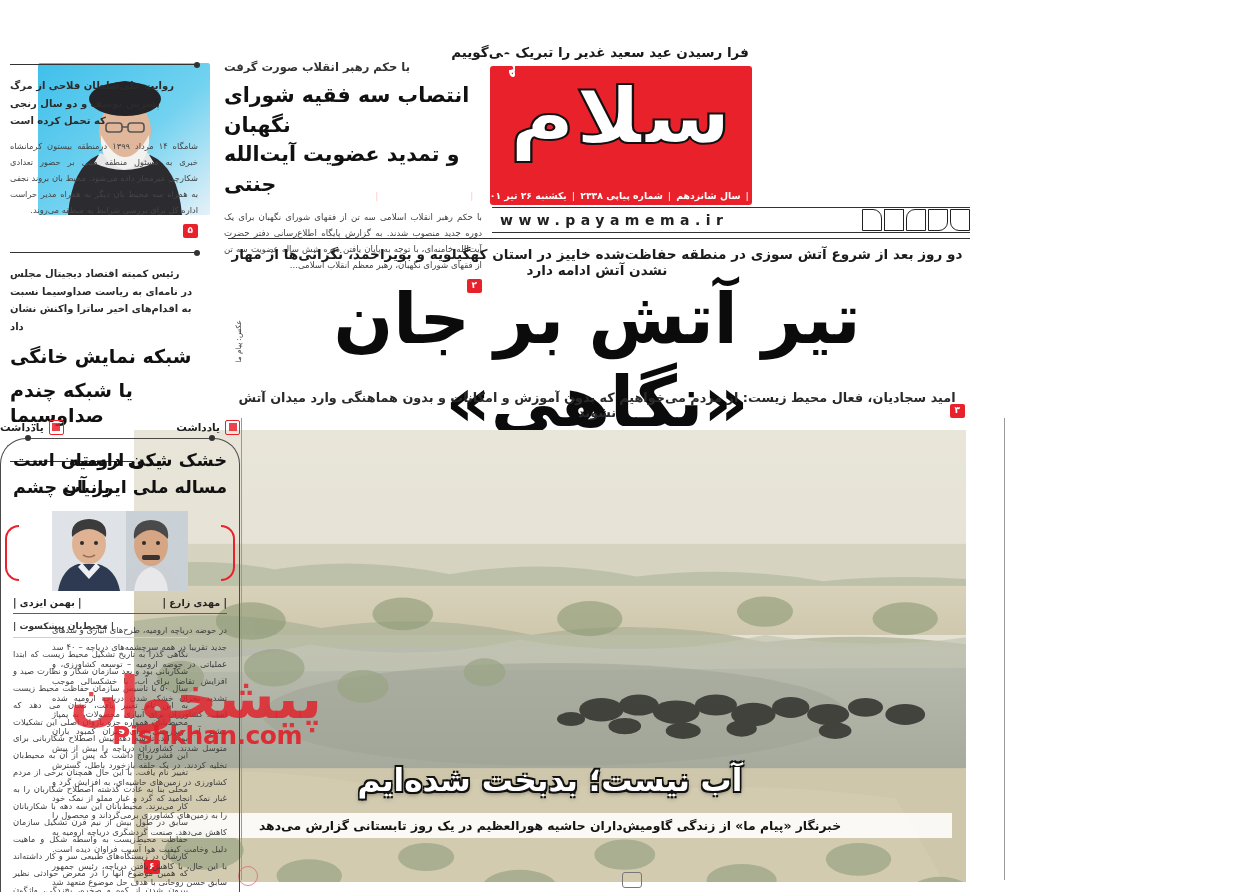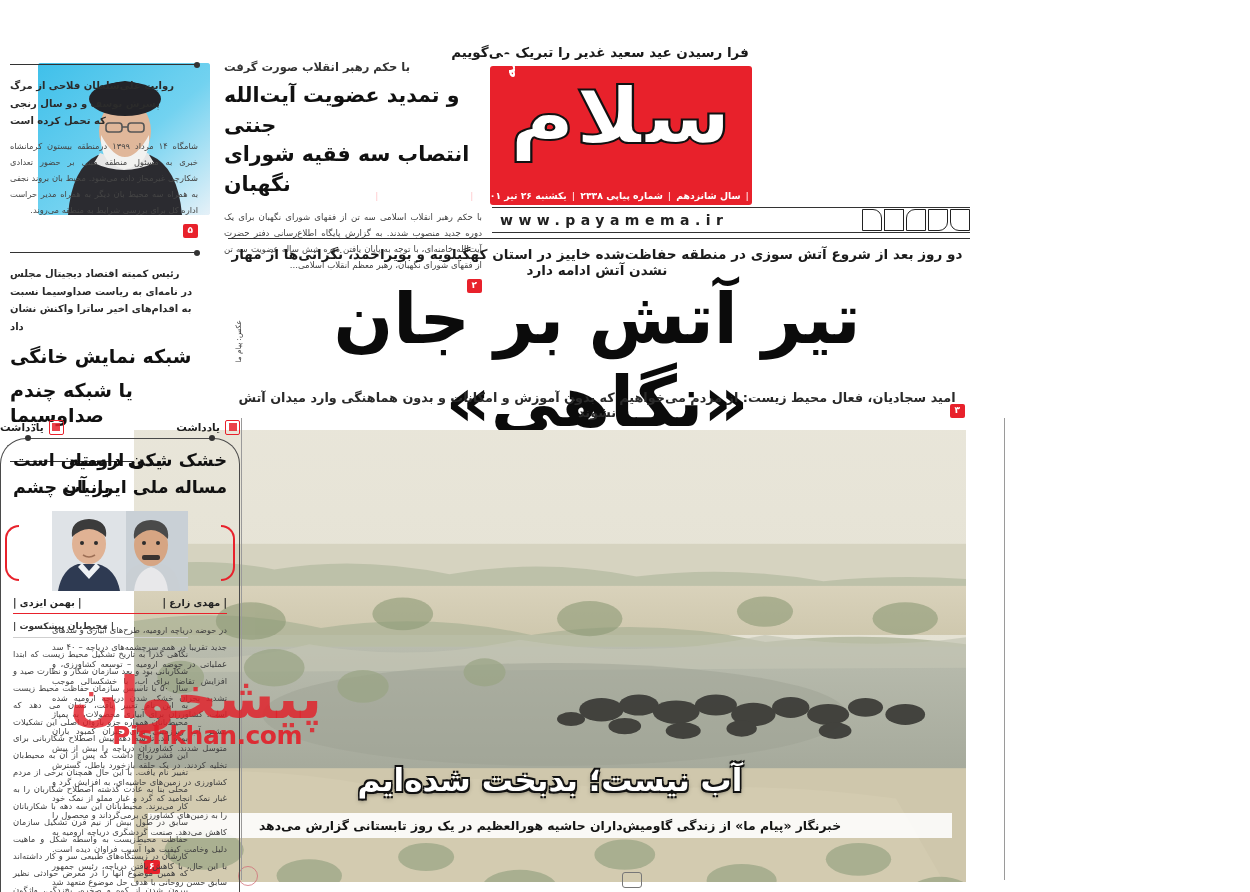--- a/index.html
+++ b/index.html
@@ -553,22 +553,22 @@
         <i></i>
         <i></i>
         <i></i>
         <i></i>
     </div>
     <div class="url-text">www.payamema.ir</div>
   </div>
 
   <div class="topright">
     <div class="tr-kicker">با حکم رهبر انقلاب صورت گرفت</div>
+    <div class="tr-head">انتصاب سه فقیه شورای نگهبان</div>
     <div class="tr-head">و تمدید عضویت آیت‌الله جنتی</div>
-    <div class="tr-head">انتصاب سه فقیه شورای نگهبان</div>
     <div class="tr-body">با حکم رهبر انقلاب اسلامی سه تن از فقهای شورای نگهبان برای یک دوره جدید منصوب شدند. به گزارش پایگاه اطلاع‌رسانی دفتر حضرت آیت‌الله خامنه‌ای، با توجه به پایان یافتن دوره شش ساله عضویت سه تن از فقهای شورای نگهبان، رهبر معظم انقلاب اسلامی...</div>
     <div class="pagebadge">۲</div>
   </div>
 
   <div class="leader-photo">
     <svg viewBox="0 0 172 152" preserveAspectRatio="xMidYMid slice" aria-hidden="true">
       <defs>
         <linearGradient id="skyg" x1="0" y1="0" x2="1" y2="1">
           <stop offset="0" stop-color="#3fc0ea"></stop>
           <stop offset="0.55" stop-color="#72d2f0"></stop>

